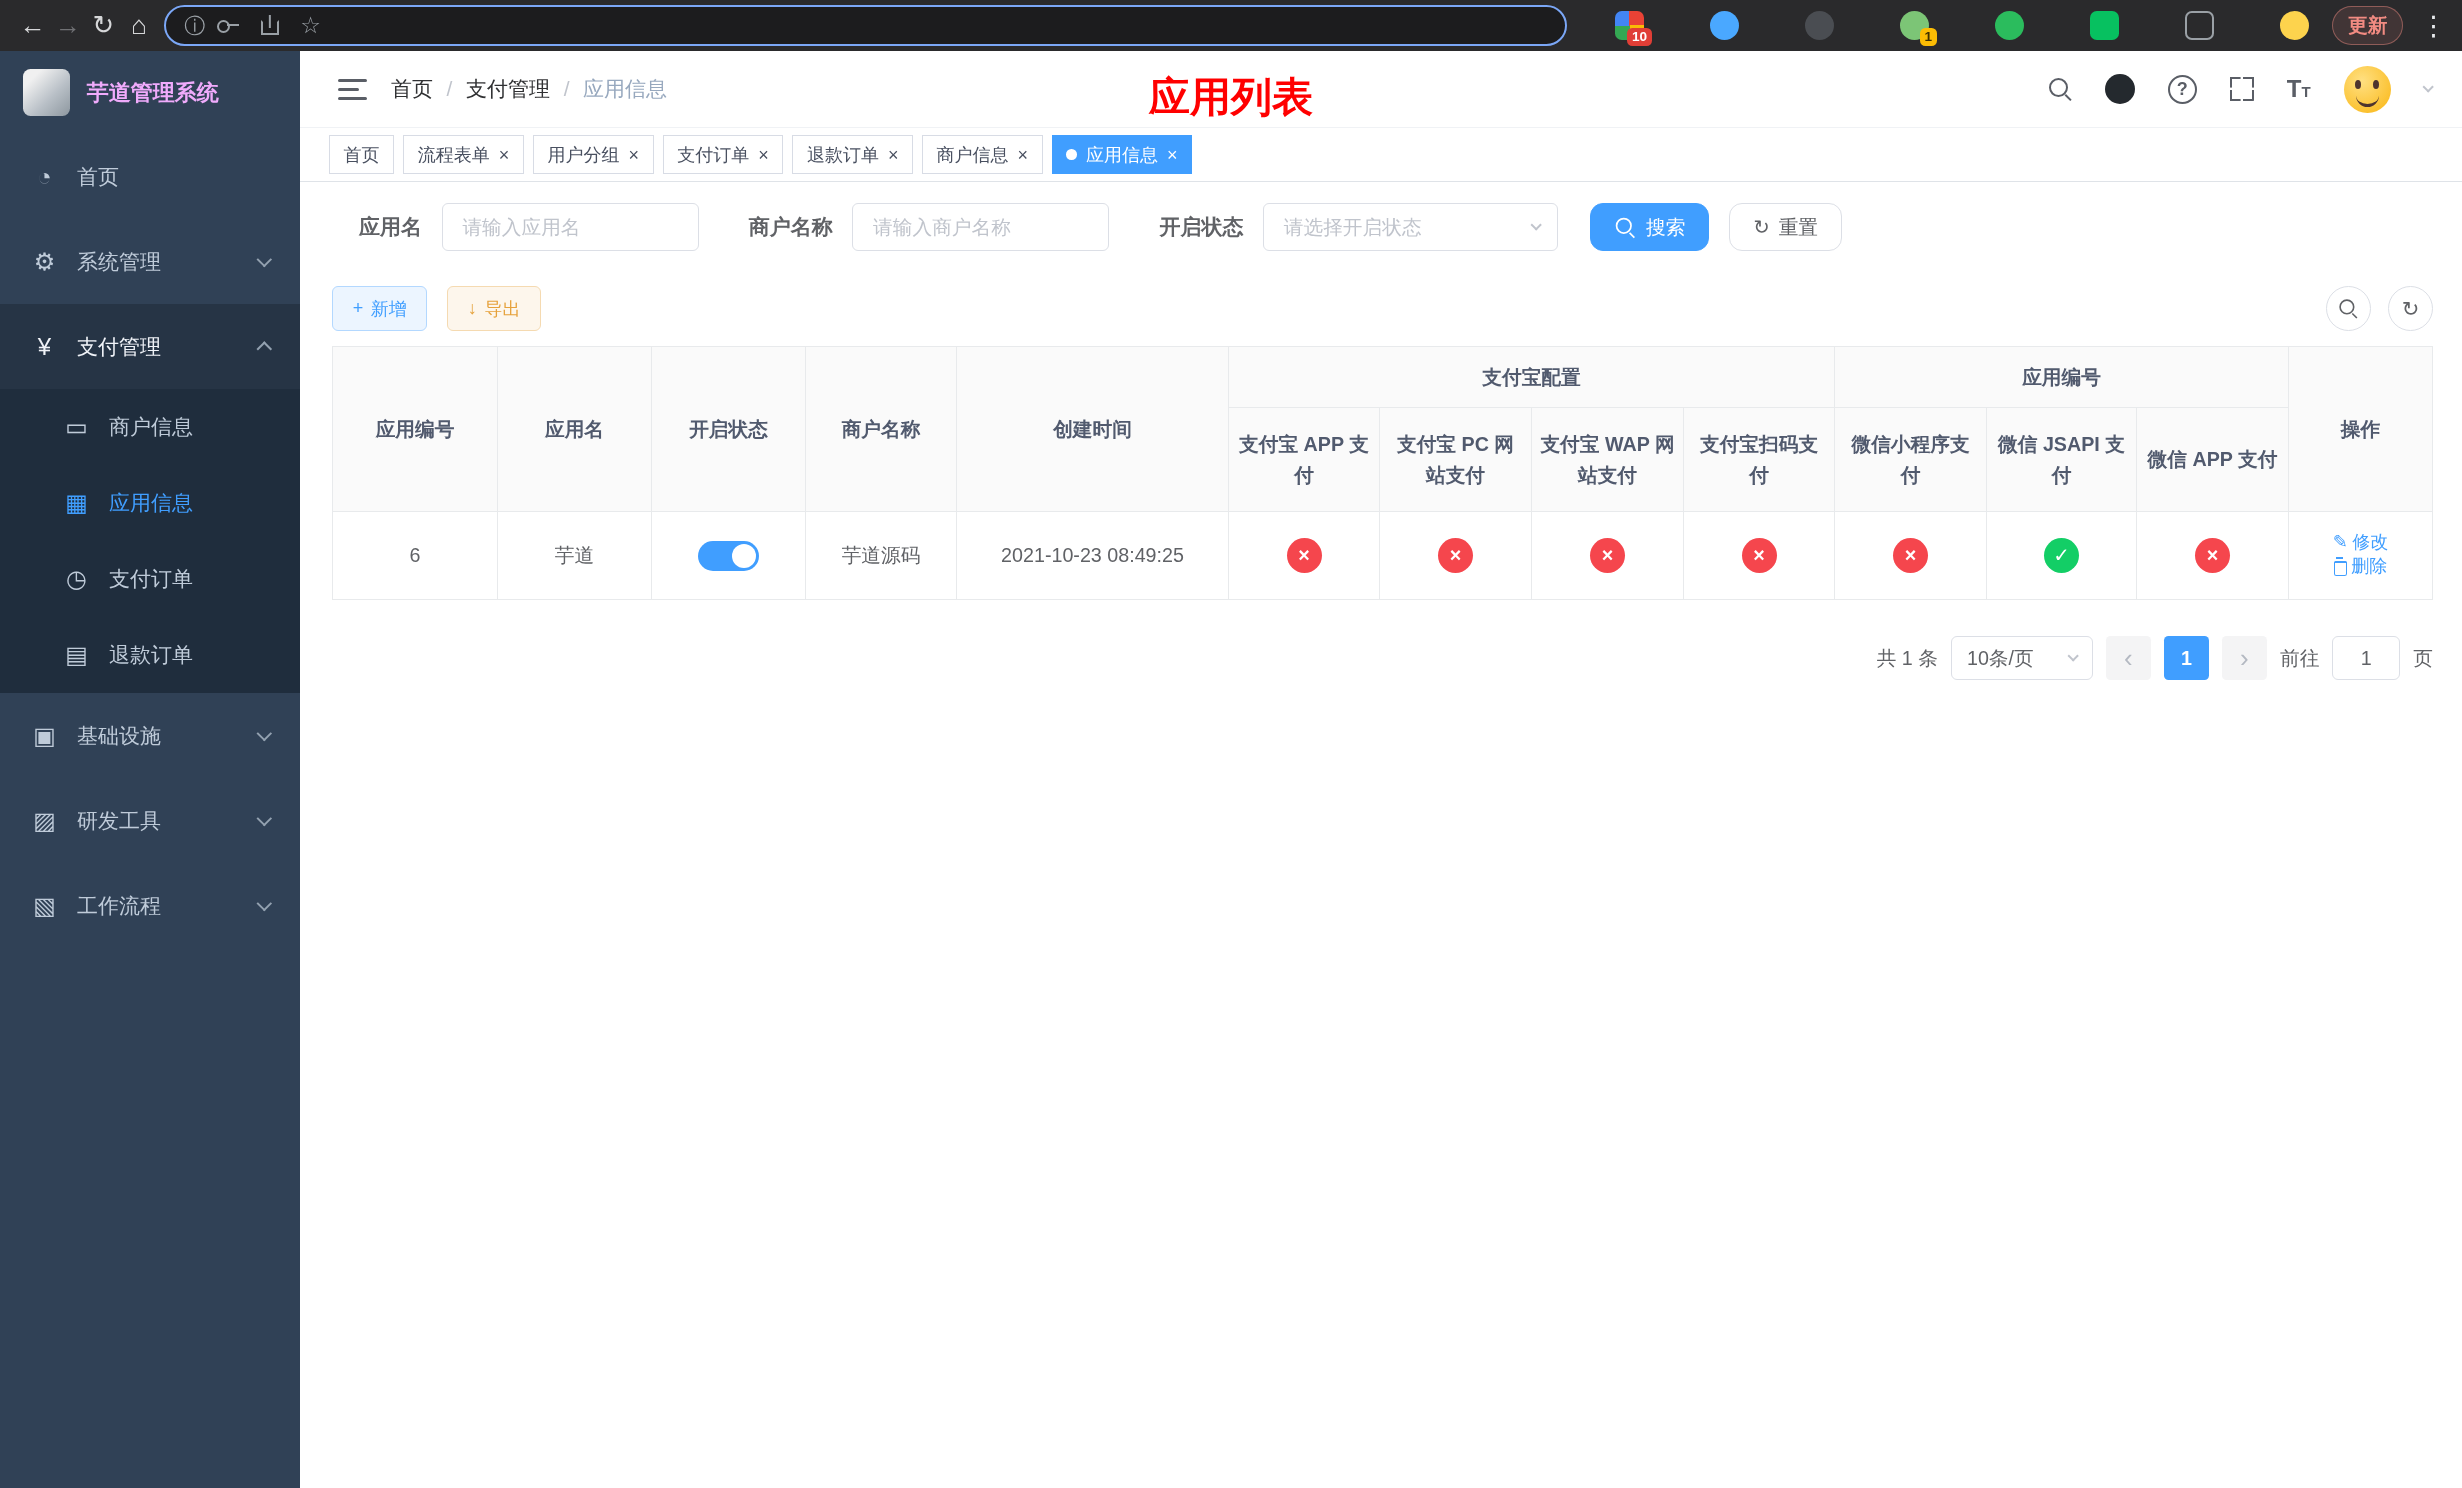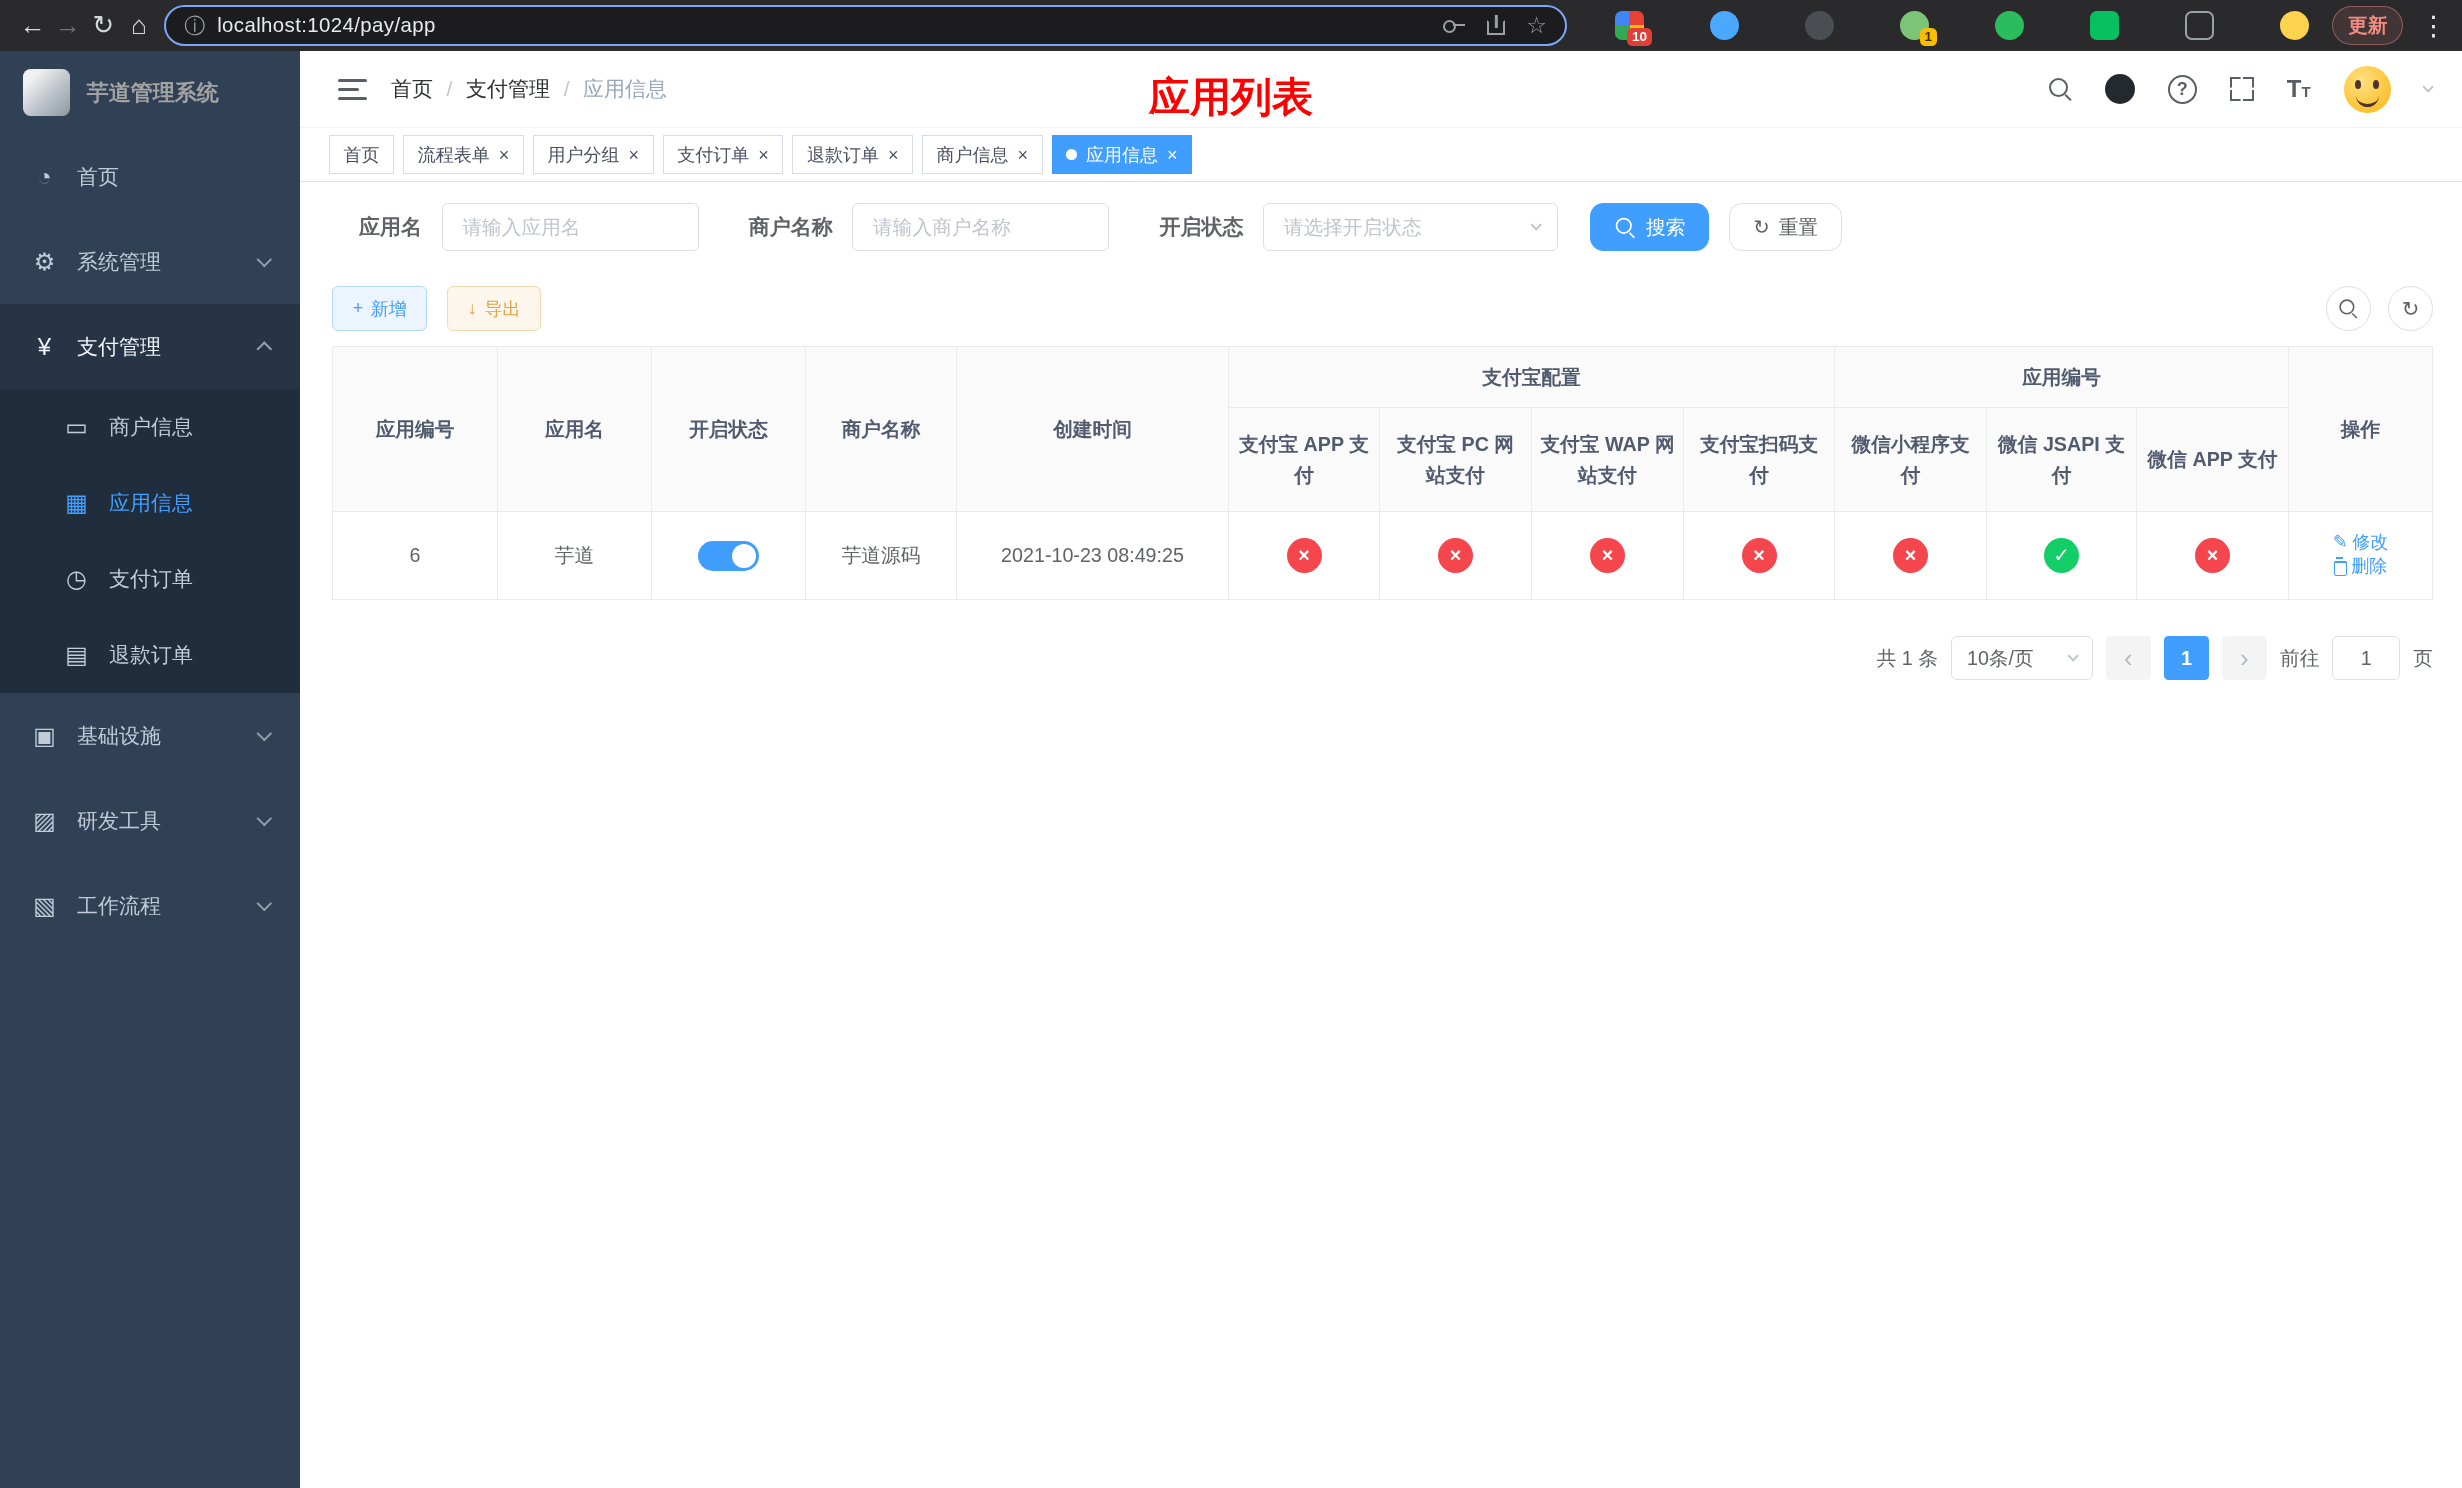--- a/index.html
+++ b/index.html
@@ -34,21 +34,21 @@
   .update-btn { margin-left:23px; color:#f28b82; background:rgba(242,139,130,.12); border:1.5px solid rgba(242,139,130,.45); border-radius:19.7px; padding:5.3px 15px; font-size:19.7px; font-weight:600; cursor:pointer; white-space:nowrap; }
   .kebab { color:#e8eaed; font-size:27px; margin-left:16.7px; cursor:pointer; }
 
   
   .main { flex:1; display:flex; min-height:0; }
 
   
   .sidebar { width:300px; flex-shrink:0; background:#304156; color:#bfcbd9; font-size:21px; overflow:hidden; }
   .logo { height:83px; display:flex; align-items:center; gap:16.7px; padding:0 23px; }
   .logo-avatar { width:47px; height:47px; border-radius:7.6px; background:linear-gradient(135deg,#f0f0f0 20%,#b9c0c7 60%,#8d979f); flex-shrink:0; }
-  .logo-title { color:#a3a3a3; font-size:22px; font-weight:600; white-space:nowrap; }
+  .logo-title { color:#f0abfc; font-size:22px; font-weight:600; white-space:nowrap; }
   .m-item { height:85px; display:flex; align-items:center; padding:0 30px; gap:18px; cursor:pointer; }
   .m-item.parent-open { background:#263445; color:#f0f3f8; }
   .m-ic { font-size:24px; width:29px; text-align:center; color:#bfcbd9; flex-shrink:0; }
   .parent-open .m-ic { color:#f0f3f8; }
   .submenu { background:#1f2d3d; }
   .sub-item { height:76px; display:flex; align-items:center; padding:0 30px 0 62px; gap:18px; cursor:pointer; }
   .sub-item.active, .sub-item.active .m-ic { color:#409eff; }
   .chev { display:inline-block; width:10.6px; height:10.6px; border-right:2.3px solid #93a1b0; border-bottom:2.3px solid #93a1b0; flex-shrink:0; }
   .chev.down { transform:rotate(45deg); margin-top:-4.5px; }
   .chev.up { transform:rotate(-135deg); margin-top:6px; }
@@ -148,21 +148,20 @@
 
 <div class="screen">
 
   <div class="browser-bar">
     <span class="nav-ic">←</span>
     <span class="nav-ic dim">→</span>
     <span class="nav-ic">↻</span>
     <span class="nav-ic">⌂</span>
     <div class="url-bar">
       <span class="url-info">ⓘ</span>
-      <span class="url-text">localhost:1024/pay/app</span>
       <span class="url-right">
         <span class="i-key"></span>
         <span class="i-share"></span>
         <span>☆</span>
       </span>
     </div>
     <span class="ext">
       <span class="ext-ic ext-grid">
           <span class="ext-badge">10</span>
         </span>

